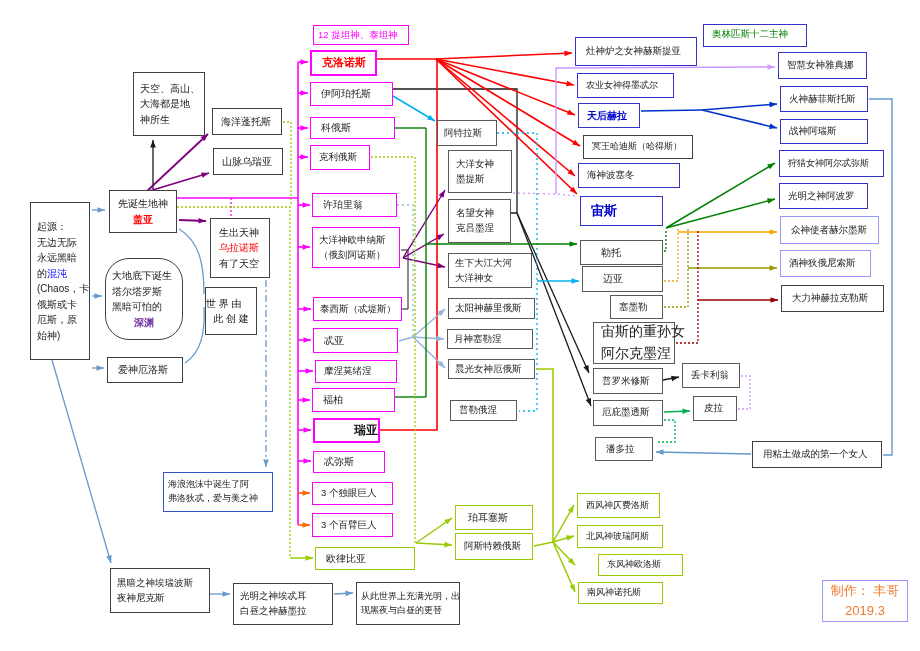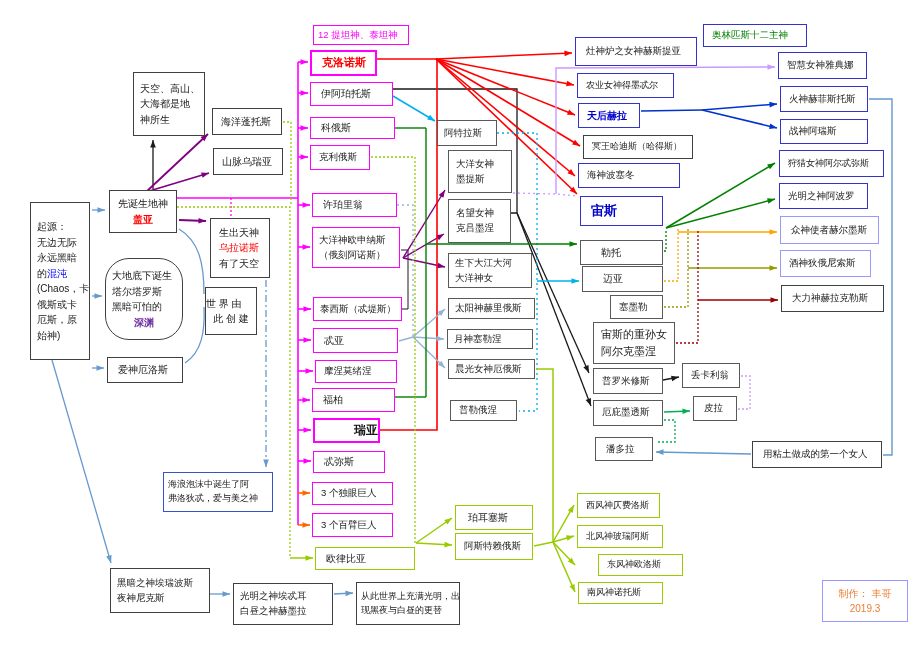--- a/index.html
+++ b/index.html
@@ -322,21 +322,21 @@
     </div>
     <div class="node" style="left: 580px; top: 240px; width: 83px; height: 25px; border-color: rgb(89, 89, 89); border-width: 1.3px; font-size: 10px;">
       <div class="ln" style="text-align: left; padding-left: 20px;"><span>勒托</span></div>
     </div>
     <div class="node" style="left: 582px; top: 266px; width: 81px; height: 26px; border-color: rgb(89, 89, 89); border-width: 1.3px; font-size: 10px;">
       <div class="ln" style="text-align: left; padding-left: 20px;"><span>迈亚</span></div>
     </div>
     <div class="node" style="left: 610px; top: 295px; width: 53px; height: 24px; border-color: rgb(89, 89, 89); border-width: 1.3px; font-size: 9.5px;">
       <div class="ln" style="text-align: left; padding-left: 8px;"><span>塞墨勒</span></div>
     </div>
-    <div class="node" style="left: 593px; top: 322px; width: 82px; height: 42px; border-color: rgb(89, 89, 89); border-width: 1.3px; font-size: 11px;">
+    <div class="node" style="left: 593px; top: 322px; width: 82px; height: 42px; border-color: rgb(89, 89, 89); border-width: 1.3px; font-size: 14px;">
       <div class="ln" style="text-align: left; padding-left: 7px;"><span>宙斯的重孙女</span></div>
       <div class="ln" style="text-align: left; padding-left: 7px;"><span>阿尔克墨涅</span></div>
     </div>
     <div class="node" style="left: 593px; top: 368px; width: 70px; height: 26px; border-color: rgb(89, 89, 89); border-width: 1.3px; font-size: 9.5px;">
       <div class="ln" style="text-align: left; padding-left: 8px;"><span>普罗米修斯</span></div>
     </div>
     <div class="node" style="left: 593px; top: 400px; width: 70px; height: 26px; border-color: rgb(89, 89, 89); border-width: 1.3px; font-size: 9.5px;">
       <div class="ln" style="text-align: left; padding-left: 8px; font-family: Liberation Mono, monospace;"><span>厄庇墨透斯</span></div>
     </div>
     <div class="node" style="left: 595px; top: 437px; width: 58px; height: 24px; border-color: rgb(89, 89, 89); border-width: 1.3px; font-size: 9.5px;">
@@ -345,21 +345,21 @@
     <div class="node" style="left: 682px; top: 363px; width: 58px; height: 25px; border-color: rgb(89, 89, 89); border-width: 1.3px; font-size: 9.5px;">
       <div class="ln" style="text-align: left; padding-left: 8px;"><span>丢卡利翁</span></div>
     </div>
     <div class="node" style="left: 693px; top: 396px; width: 44px; height: 25px; border-color: rgb(89, 89, 89); border-width: 1.3px; font-size: 9.5px;">
       <div class="ln" style="text-align: left; padding-left: 10px;"><span>皮拉</span></div>
     </div>
     <div class="node" style="left: 752px; top: 441px; width: 130px; height: 27px; border-color: rgb(64, 64, 64); border-width: 1.3px; font-size: 9.5px;">
       <div class="ln" style="text-align: left; padding-left: 10px;"><span>用粘土做成的第一个女人</span></div>
     </div>
     <div class="node" style="left: 703px; top: 24px; width: 104px; height: 23px; border-color: rgb(51, 51, 204); border-width: 1.3px; font-size: 9.5px;">
-      <div class="ln" style="text-align: left; padding-left: 8px;"><span style="color: rgb(0, 128, 0);">奥林匹斯十二主神</span></div>
+      <div class="ln" style="text-align: left; padding-left: 8px; font-family: Liberation Mono, monospace;"><span style="color: rgb(0, 128, 0);">奥林匹斯十二主神</span></div>
     </div>
     <div class="node" style="left: 778px; top: 52px; width: 89px; height: 27px; border-color: rgb(51, 51, 204); border-width: 1.3px; font-size: 9.5px;">
       <div class="ln" style="text-align: left; padding-left: 8px;"><span>智慧女神雅典娜</span></div>
     </div>
     <div class="node" style="left: 780px; top: 86px; width: 88px; height: 26px; border-color: rgb(51, 51, 204); border-width: 1.3px; font-size: 9.5px;">
       <div class="ln" style="text-align: left; padding-left: 8px;"><span>火神赫菲斯托斯</span></div>
     </div>
     <div class="node" style="left: 780px; top: 119px; width: 88px; height: 25px; border-color: rgb(51, 51, 204); border-width: 1.3px; font-size: 9.5px;">
       <div class="ln" style="text-align: left; padding-left: 8px;"><span>战神阿瑞斯</span></div>
     </div>
@@ -389,17 +389,17 @@
     </div>
     <div class="node" style="left: 577px; top: 525px; width: 86px; height: 23px; border-color: rgb(153, 204, 0); border-width: 1.3px; font-size: 9px;">
       <div class="ln" style="text-align: left; padding-left: 8px;"><span>北风神玻瑞阿斯</span></div>
     </div>
     <div class="node" style="left: 598px; top: 554px; width: 85px; height: 22px; border-color: rgb(153, 204, 0); border-width: 1.3px; font-size: 9px;">
       <div class="ln" style="text-align: left; padding-left: 8px;"><span>东风神欧洛斯</span></div>
     </div>
     <div class="node" style="left: 578px; top: 582px; width: 85px; height: 22px; border-color: rgb(153, 204, 0); border-width: 1.3px; font-size: 9px;">
       <div class="ln" style="text-align: left; padding-left: 8px;"><span>南风神诺托斯</span></div>
     </div>
-    <div class="node" style="left: 822px; top: 580px; width: 86px; height: 42px; border-color: rgb(153, 153, 255); border-width: 1.3px; font-size: 10px;">
+    <div class="node" style="left: 822px; top: 580px; width: 86px; height: 42px; border-color: rgb(153, 153, 255); border-width: 1.3px; font-size: 13px;">
       <div class="ln" style="text-align: center;"><span style="color: rgb(237, 125, 49);">制作： 丰哥</span></div>
       <div class="ln" style="text-align: center;"><span style="color: rgb(237, 125, 49);">2019.3</span></div>
     </div>
   </div>
 
 </body></html>

